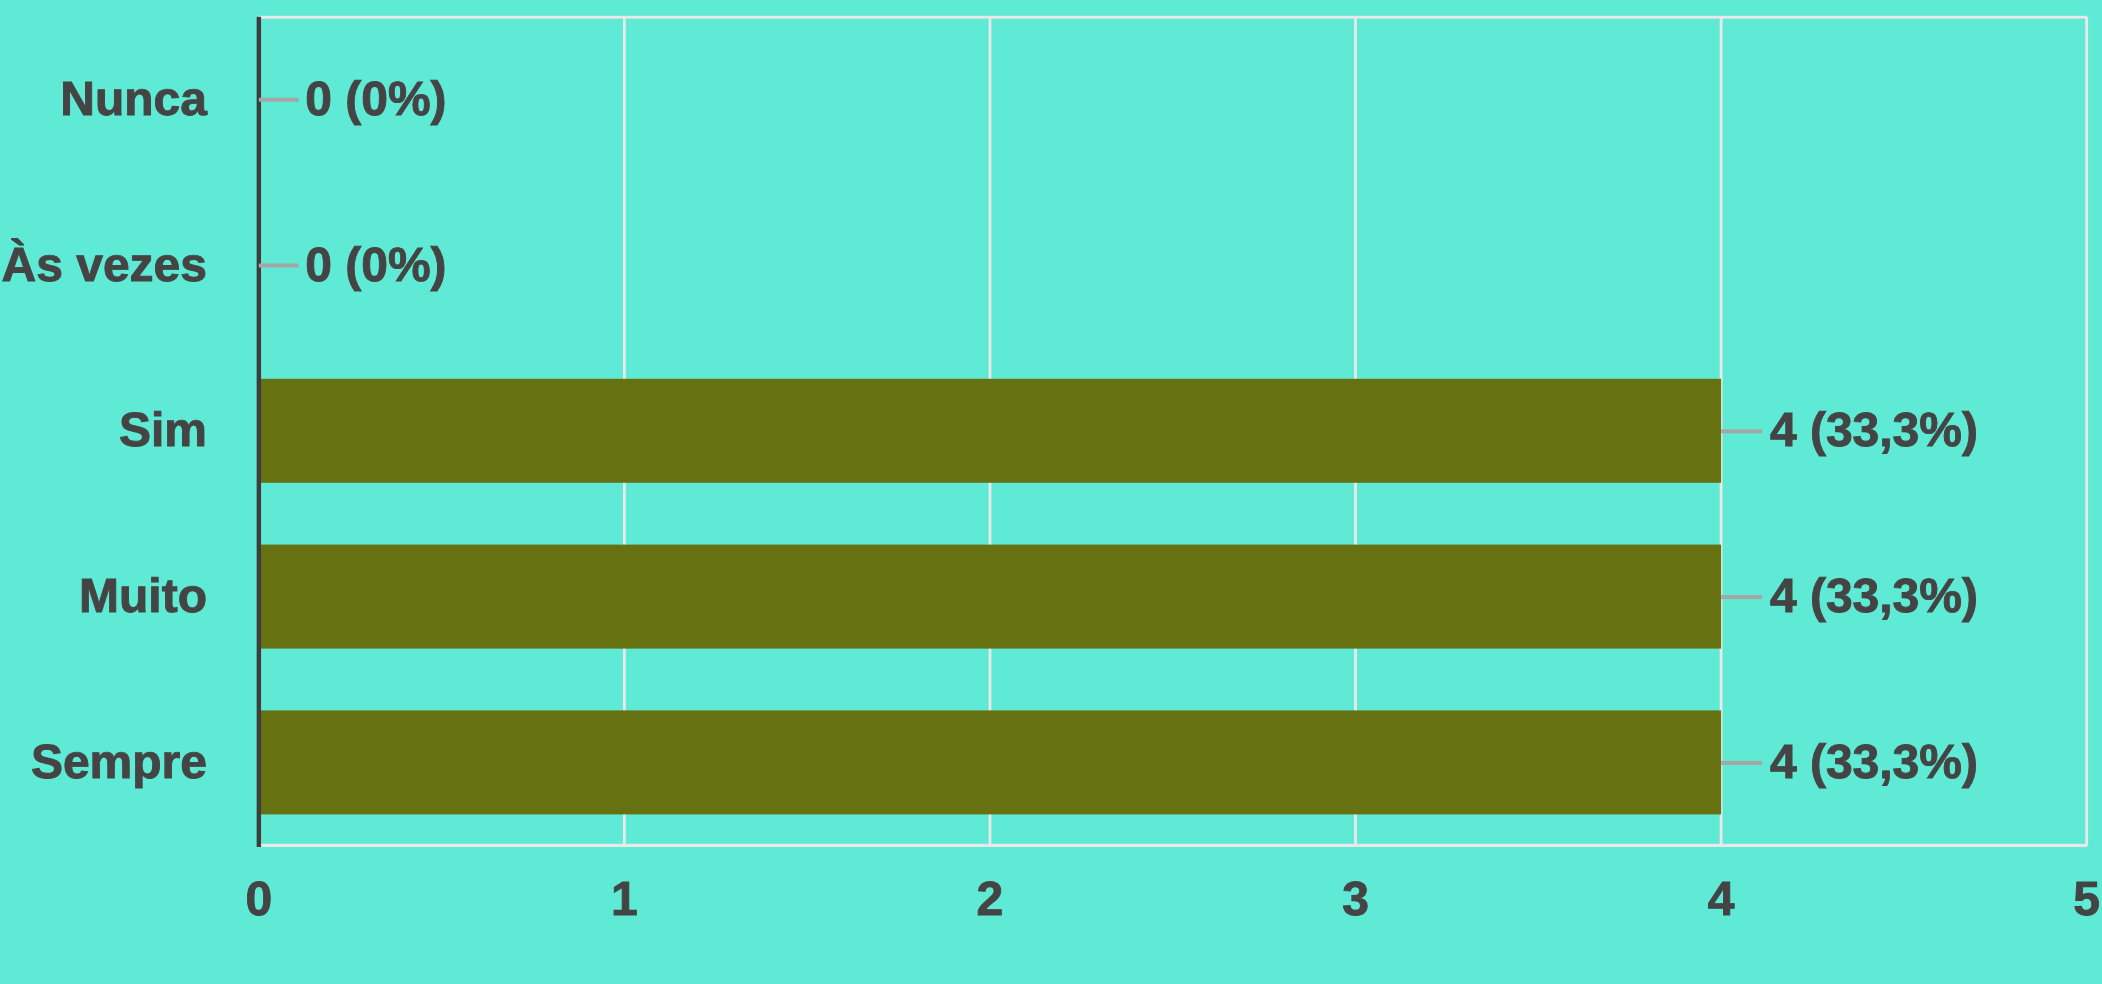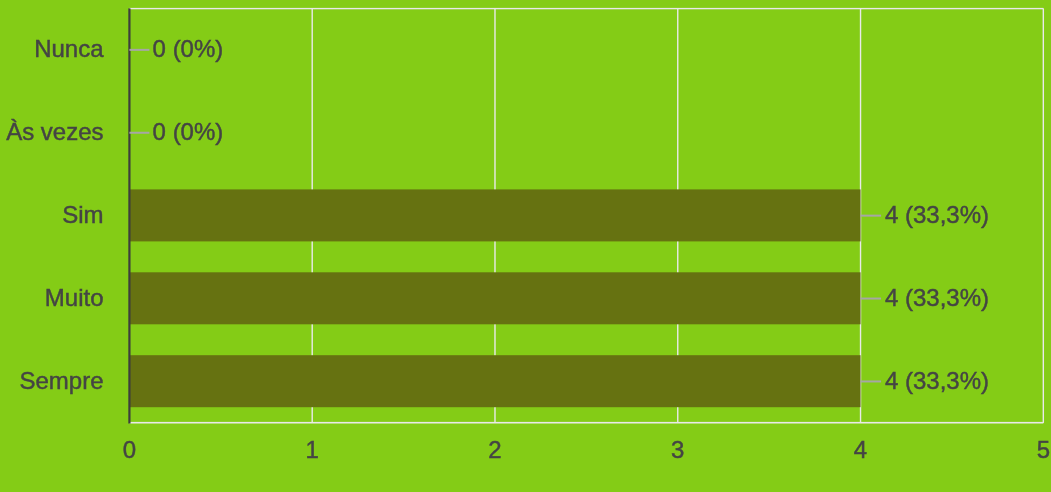--- a/index.html
+++ b/index.html
@@ -21,21 +21,21 @@
     stroke-width:0.45px;
     paint-order:stroke fill;
   }
   text.cat-label  { text-anchor:end; }
   text.val-label  { text-anchor:start; }
   text.tick-label { text-anchor:middle; }
 </style>
 </head>
 <body>
 
-<div id="chart-root" style="background: #84cc16;">
+<div id="chart-root" style="background: #5eead4; font-weight: bold;">
   <svg id="chart-svg" width="1051" height="492" viewBox="0 0 1051 492">
 
     <g fill="#e9e9e9">
       <rect id="grid-top" x="129.42" y="7.9" width="913.90" height="1.4" fill="#e9e9e9"></rect>
       <rect id="grid-bottom" x="129.42" y="421.9" width="913.90" height="1.6" fill="#e9e9e9"></rect>
       <rect x="311.50" y="8.4" width="1.4" height="414.5" fill="#e9e9e9"></rect>
       <rect x="494.28" y="8.4" width="1.4" height="414.5" fill="#e9e9e9"></rect>
       <rect x="677.06" y="8.4" width="1.4" height="414.5" fill="#e9e9e9"></rect>
       <rect x="859.84" y="8.4" width="1.4" height="414.5" fill="#e9e9e9"></rect>
       <rect x="1042.62" y="8.4" width="1.4" height="414.5" fill="#e9e9e9"></rect>

